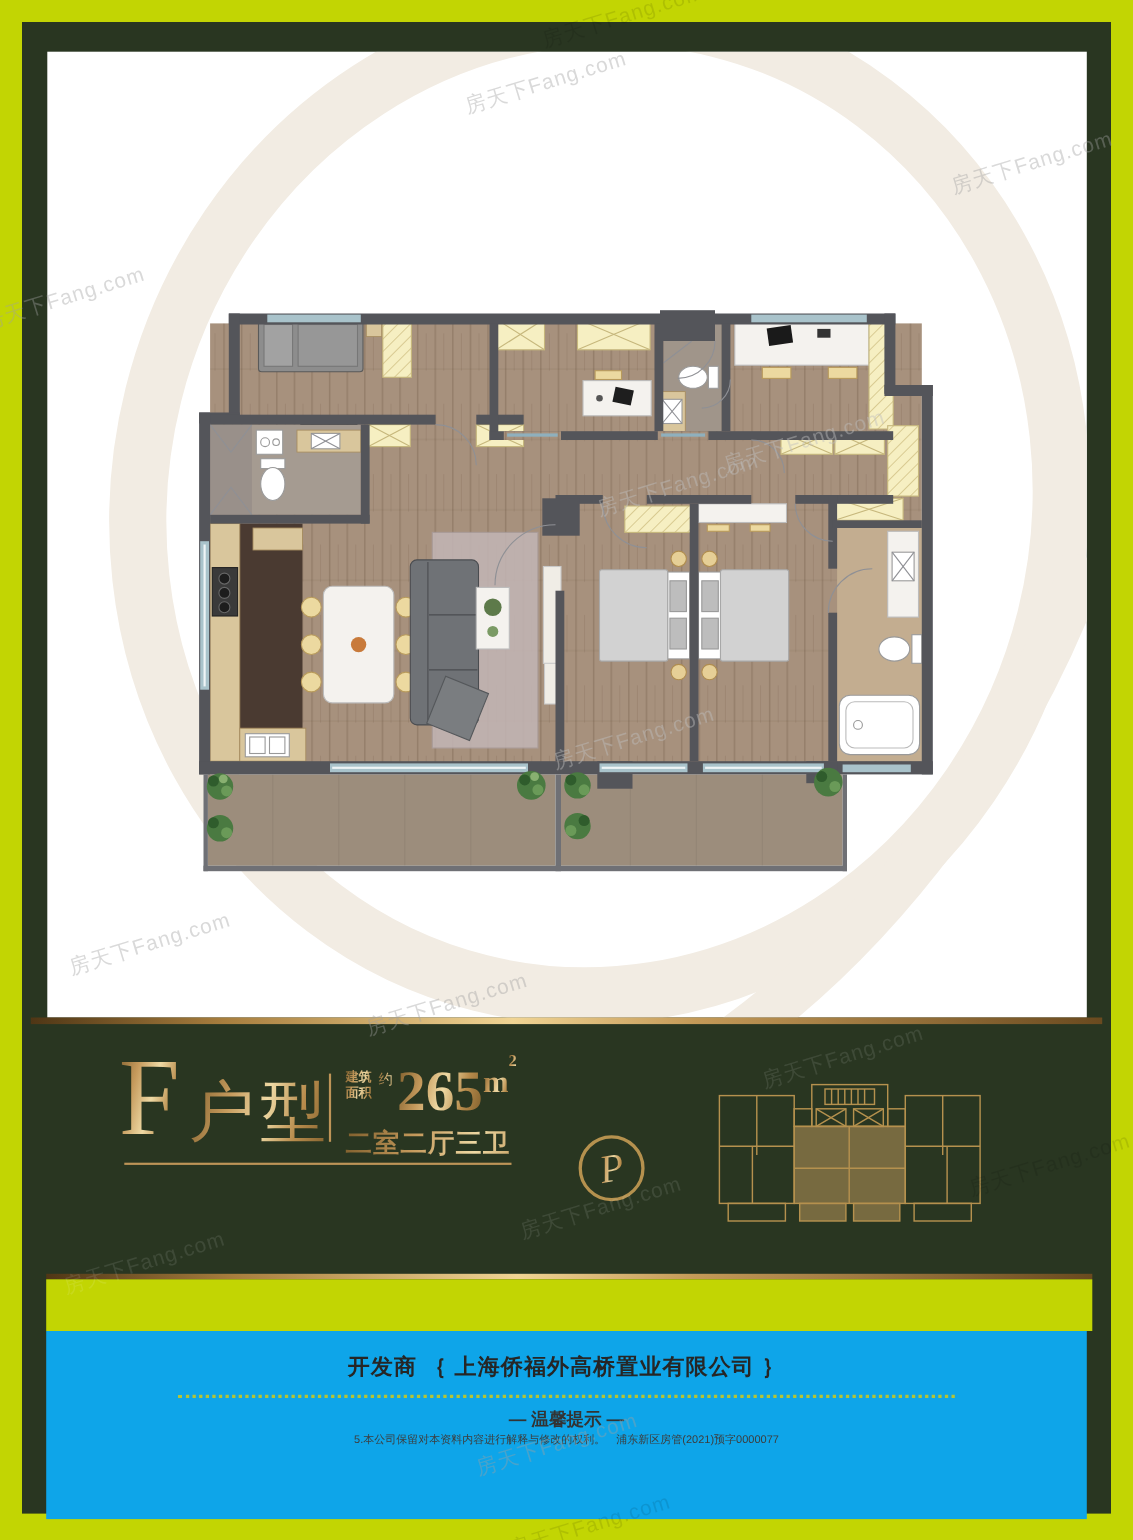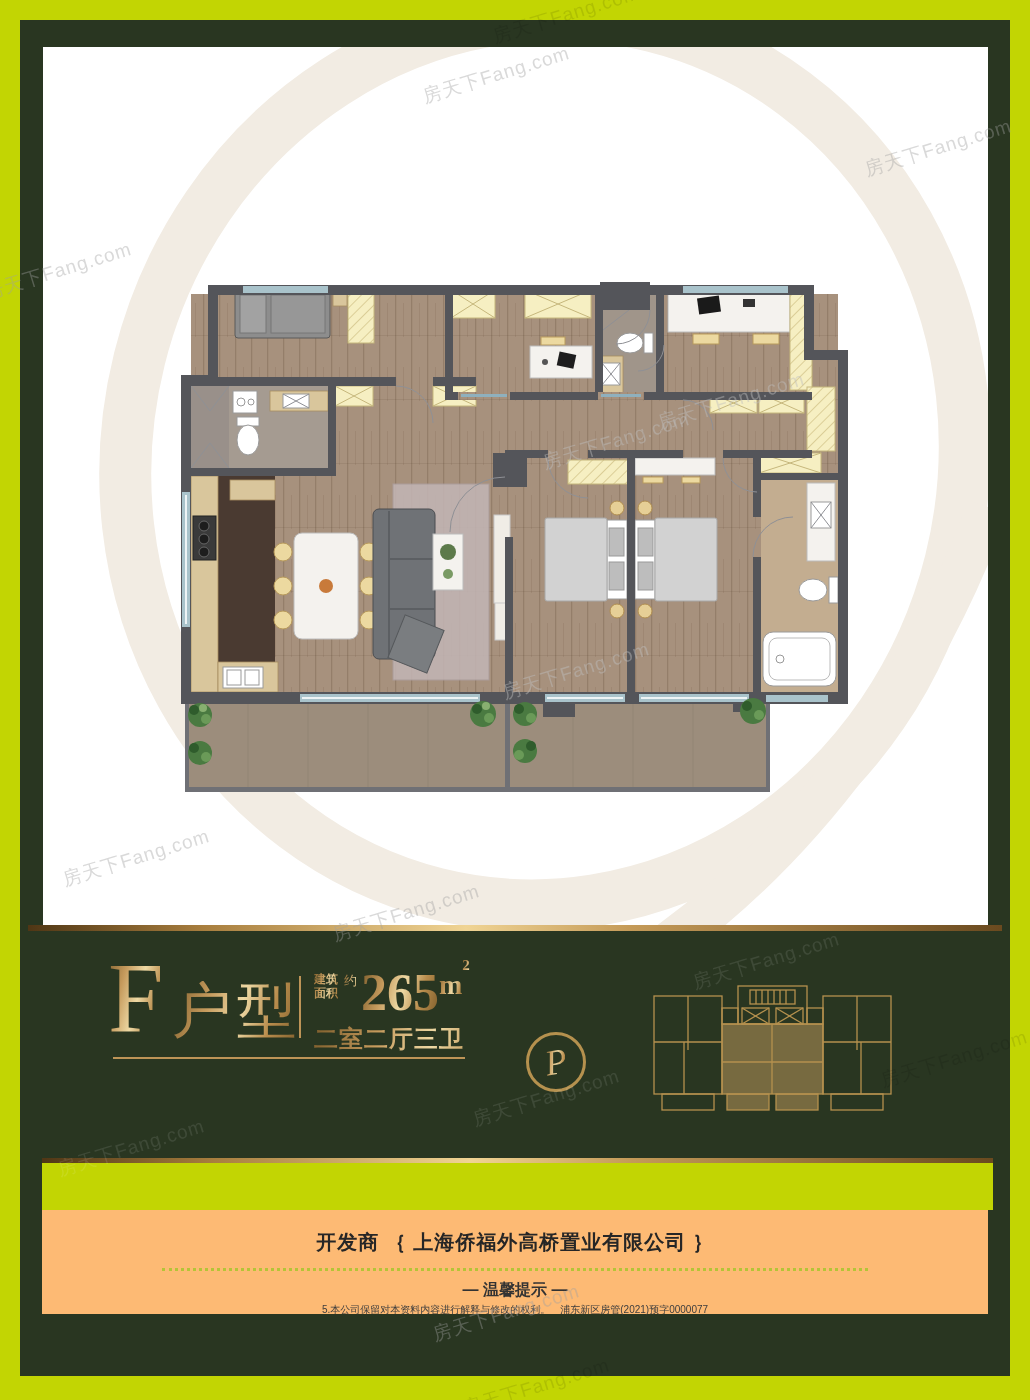--- a/index.html
+++ b/index.html
@@ -5,21 +5,21 @@
   html,body{margin:0;padding:0;background:#888;}
   #poster{position:relative;width:1030px;height:1400px;background:#c2d503;overflow:hidden;
           font-family:"Liberation Sans",sans-serif;margin:0 auto;}
   .abs{position:absolute;}
   #frame{left:20px;top:20px;width:990px;height:1356px;background:#293621;}
   #plan-area{left:43px;top:47px;width:945px;height:878px;background:#ffffff;overflow:hidden;}
   .goldbar{background:linear-gradient(90deg,#4f3615 0%,#a87e3e 18%,#f0d494 45%,#c49a58 62%,#6a4a1f 100%);}
   #goldbar-top{left:28px;top:925px;width:974px;height:6px;}
   #goldbar-bottom{left:42px;top:1158px;width:951px;height:5px;}
   #lime-band{left:42px;top:1163px;width:951px;height:47px;background:#c2d503;}
-  #info-strip{left:42px;top:1210px;width:946px;height:104px;background:#fdba74;text-align:center;}
+  #info-strip{left:42px;top:1210px;width:946px;height:171px;background:#0ea5e9;text-align:center;}
 
   .goldtext{background:linear-gradient(105deg,#7d5d2b 0%,#c59a5c 28%,#eed9a4 52%,#b88c4c 75%,#7d5d2b 100%);
             -webkit-background-clip:text;background-clip:text;color:#c59a5c;-webkit-text-fill-color:transparent;}
   .serif{font-family:"Liberation Serif",serif;}
 
   #f-row{left:108px;top:948px;display:flex;align-items:baseline;white-space:nowrap;}
   #f-letter{font-size:100px;line-height:1;}
   #f-suffix{font-size:60px;line-height:1;letter-spacing:5px;margin-left:8px;font-weight:normal;}
   #v-divider{left:299px;top:976px;width:2px;height:62px;background:#bd9457;}
   #area-block{left:314px;top:972px;width:230px;}

